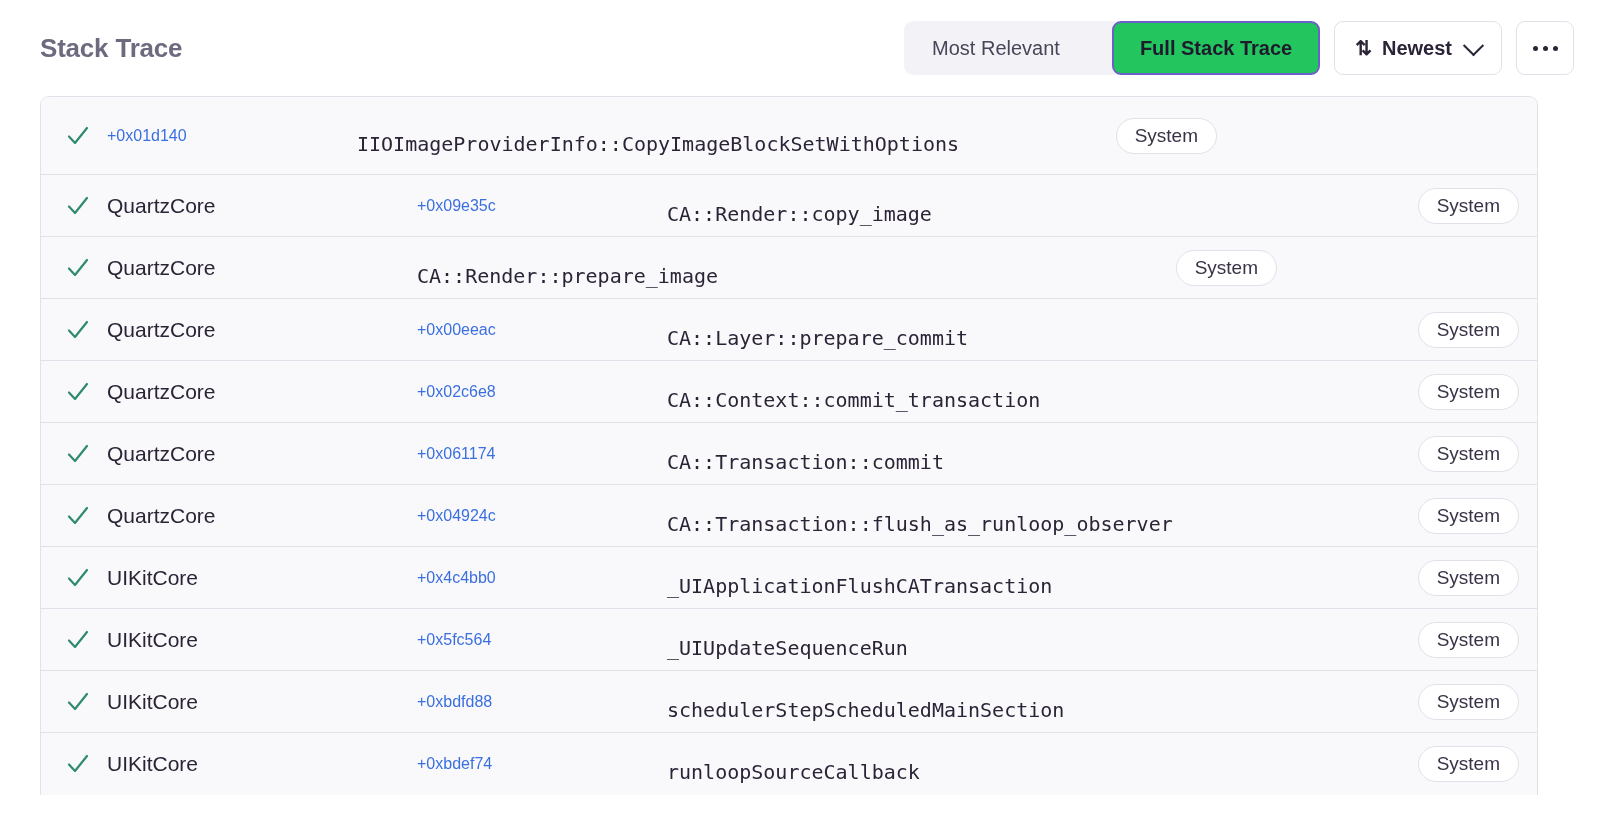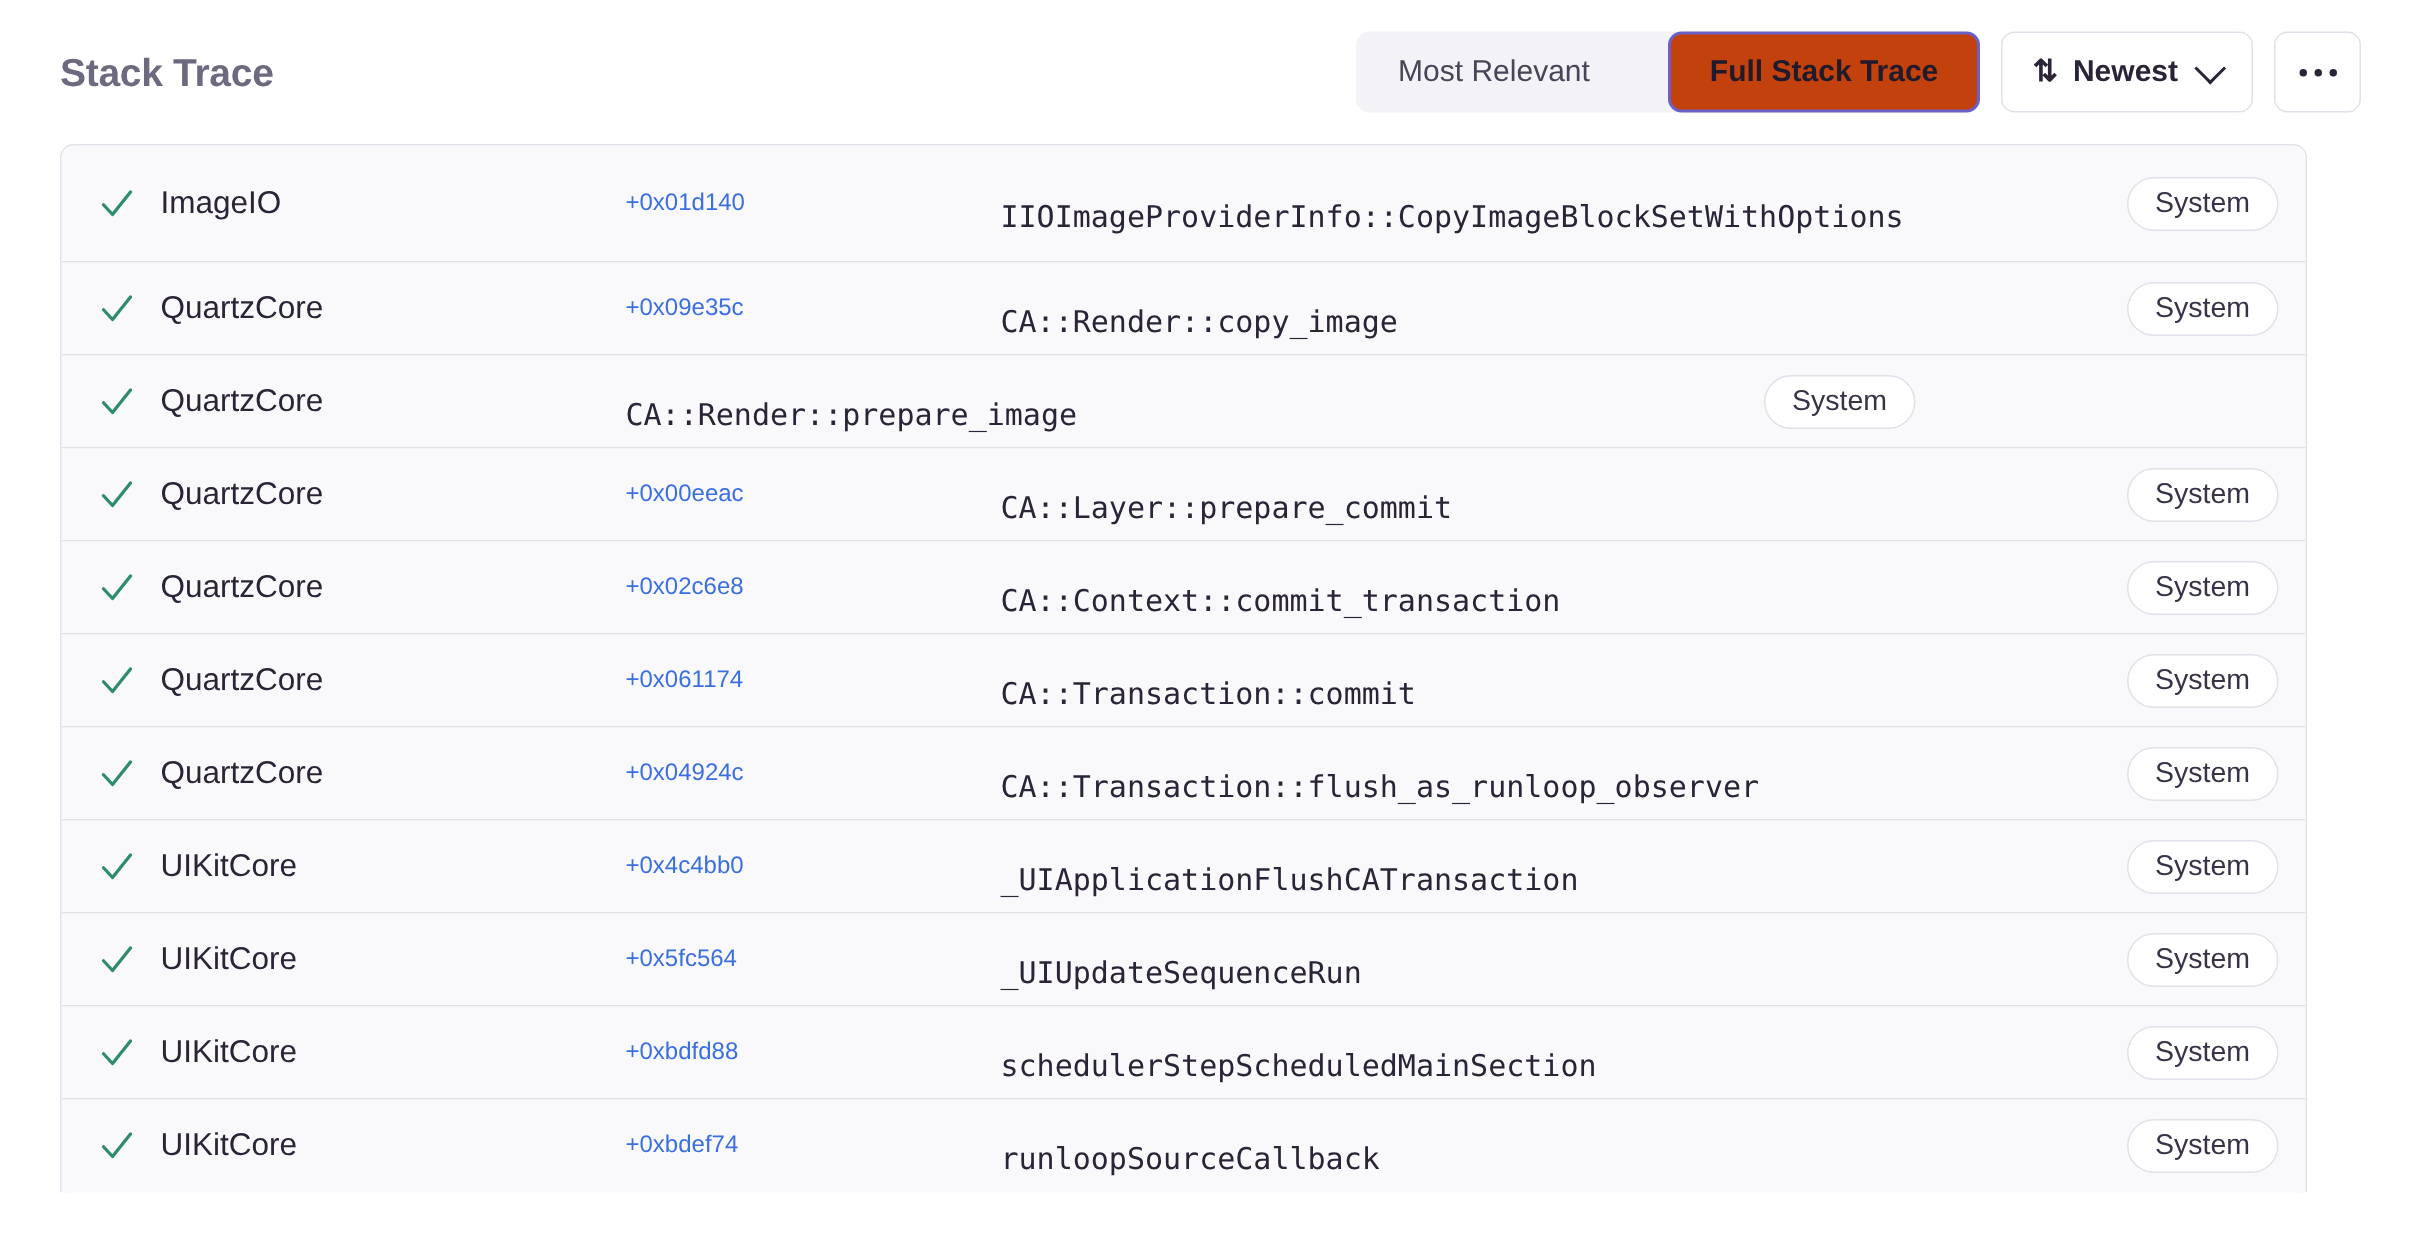--- a/index.html
+++ b/index.html
@@ -69,21 +69,21 @@
     padding: 0 26px;
     font-size: 20px;
     color: #4a4458;
     border-radius: 9px;
     box-sizing: border-box;
     white-space: nowrap;
     cursor: pointer;
     border: 2px solid transparent;
   }
   .segment.active {
-    background: #c2410c;
+    background: #22c55e;
     border: 2px solid #6c5fc7;
     color: #1f1b2d;
     font-weight: 700;
   }
 
   
   .sort-btn {
     display: flex;
     align-items: center;
     gap: 10px;
@@ -260,21 +260,20 @@
     </div>
   </div>
 
   <div class="trace-table" id="trace-table">
       <div class="trace-row tall">
         <div class="cell-check">
           <svg class="check-icon" width="26" height="26" viewBox="0 0 26 26">
             <path d="M4 13.5 L10 20 L22 5" fill="none" stroke="#2E8B6B" stroke-width="2.2" stroke-linecap="round" stroke-linejoin="round"></path>
           </svg>
         </div>
-        <div class="cell-module">ImageIO</div>
         <div class="cell-offset">+0x01d140</div>
         <div class="cell-func">IIOImageProviderInfo::CopyImageBlockSetWithOptions</div>
         <div class="cell-tag">
           <span class="tag-pill">System</span>
         </div>
       </div>
       <div class="trace-row">
         <div class="cell-check">
           <svg class="check-icon" width="26" height="26" viewBox="0 0 26 26">
             <path d="M4 13.5 L10 20 L22 5" fill="none" stroke="#2E8B6B" stroke-width="2.2" stroke-linecap="round" stroke-linejoin="round"></path>

